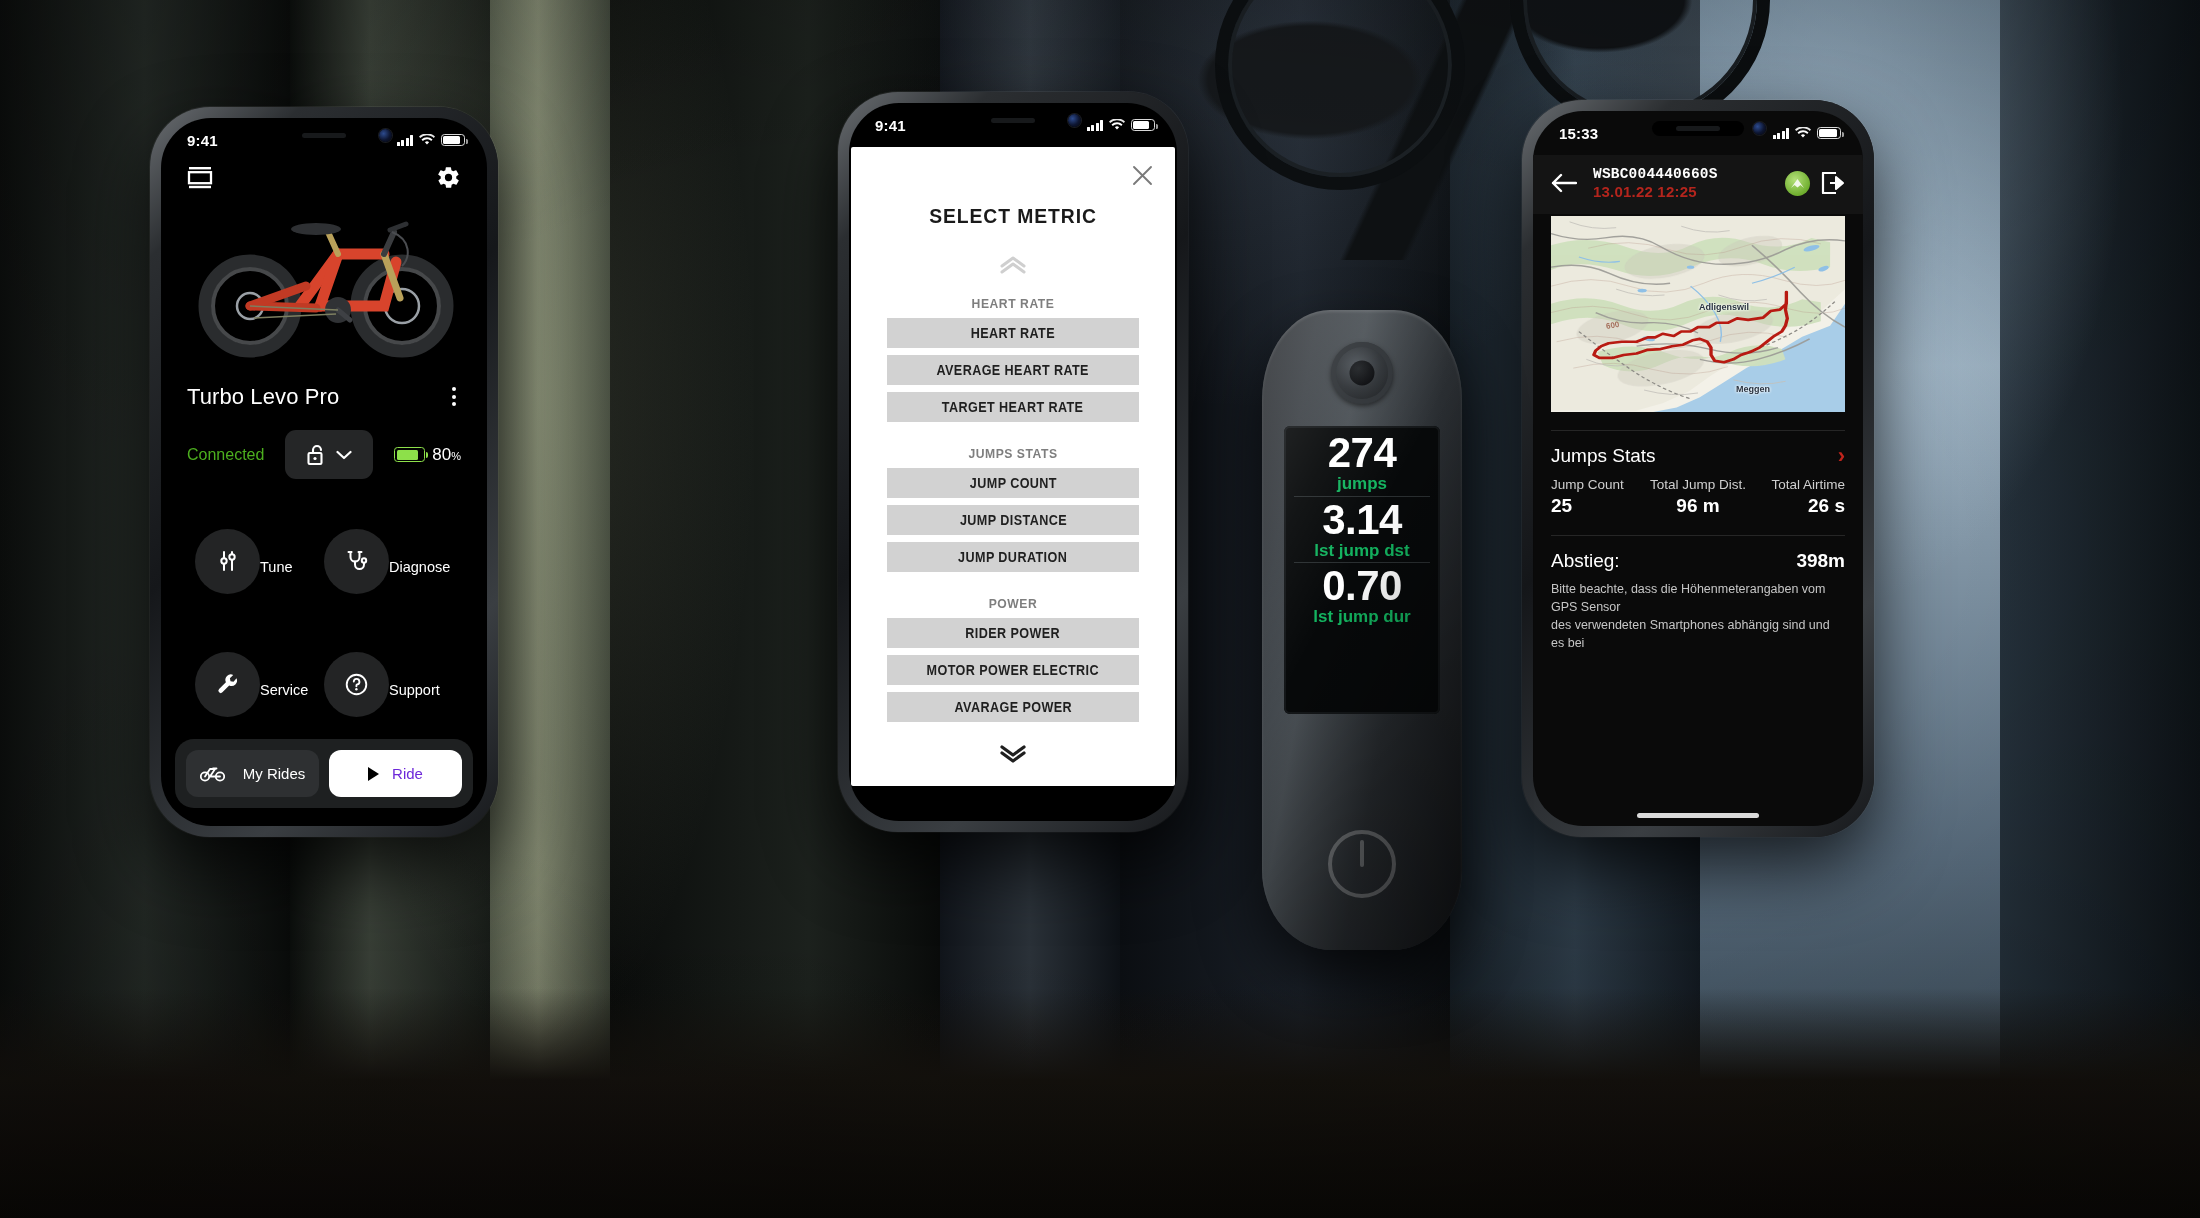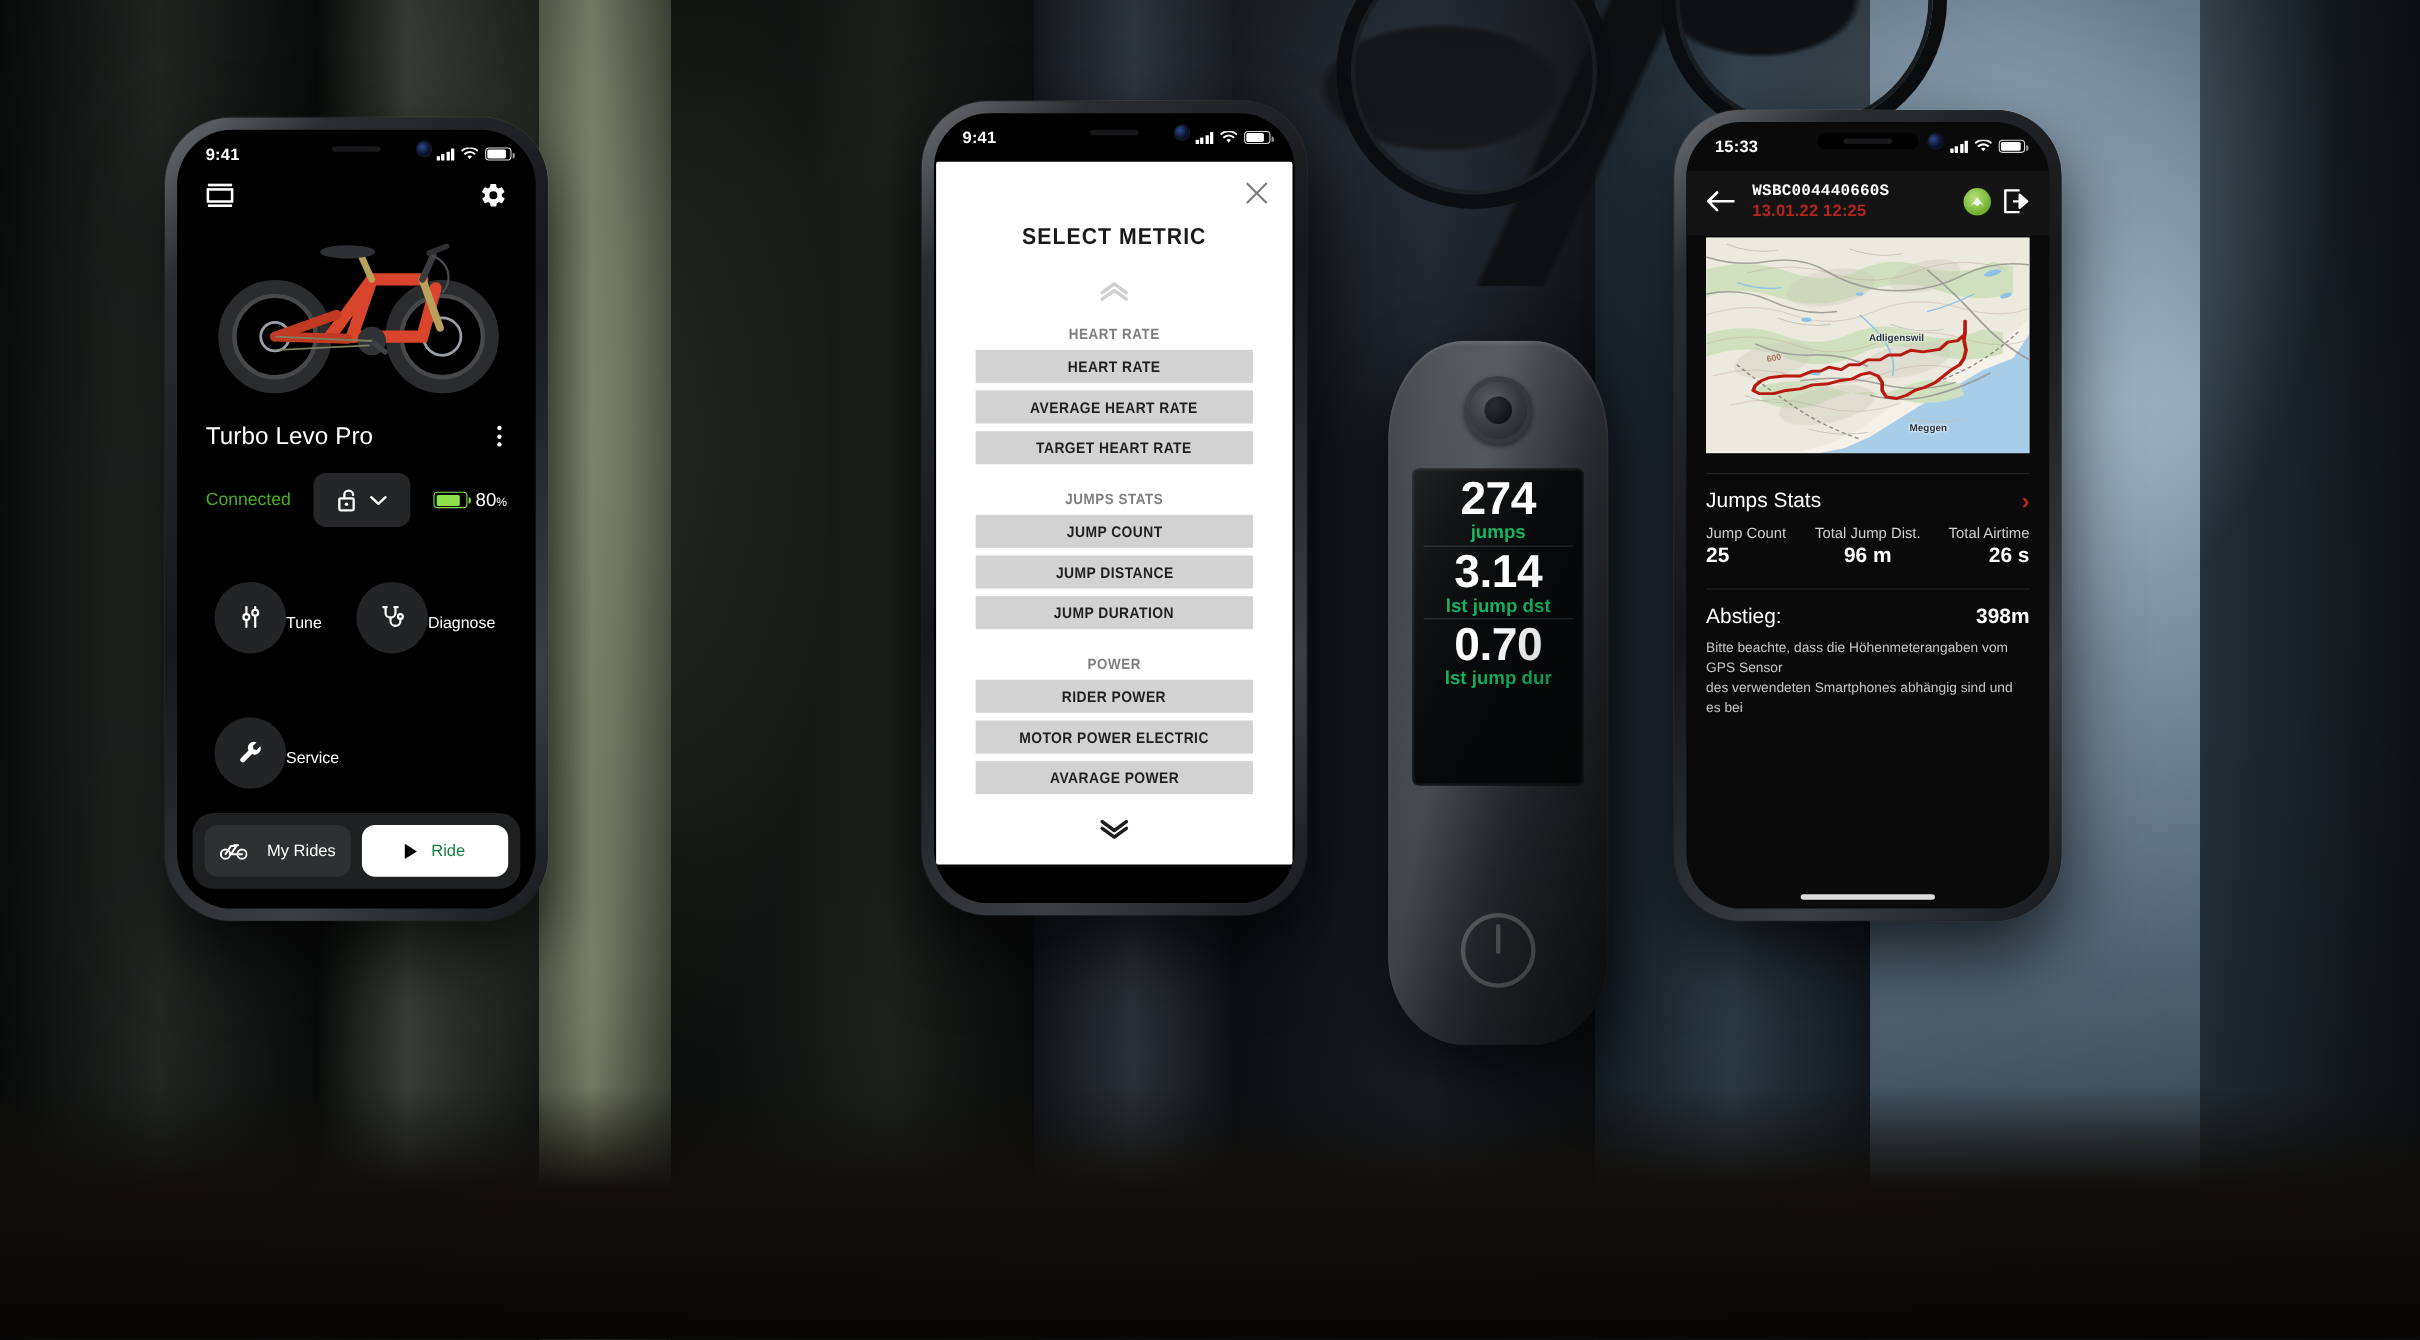--- a/index.html
+++ b/index.html
@@ -160,21 +160,21 @@
     padding:11px; display:flex; gap:10px;
   }
   .btn-rides {
     flex:1; background:#2e3032; border-radius:12px; height:47px;
     display:flex; align-items:center; justify-content:center; gap:18px;
     color:#fff; font-size:15px; cursor:pointer;
   }
   .btn-ride {
     flex:1; background:#fff; border-radius:12px; height:47px;
     display:flex; align-items:center; justify-content:center; gap:13px;
-    color:#15803d; font-size:15px; cursor:pointer;
+    color:#6d28d9; font-size:15px; cursor:pointer;
   }
   .play-tri { width:0;height:0;border-left:11px solid #000;border-top:7px solid transparent;border-bottom:7px solid transparent; }
 
   
   #phone2 .screen { background:#000; display:flex; flex-direction:column; }
   .sheet {
     flex:1; margin:0 2px 35px; background:#fff; border-radius:2px;
     display:flex; flex-direction:column; padding:14px 0 0; overflow:hidden;
   }
   .sheet-close { align-self:flex-end; margin:4px 22px 0; cursor:pointer; line-height:0; }
@@ -465,20 +465,30 @@
         <div class="lbl">Diagnose</div>
       </div>
       <div class="tile">
         <div class="circ">
           <svg width="24" height="24" viewBox="0 0 24 24">
             <path d="M20.5 5.2a5.5 5.5 0 0 1-7.3 7.3L6.4 19.3a2.3 2.3 0 0 1-3.3-3.3l6.8-6.8a5.5 5.5 0 0 1 7.3-7.3l-3.3 3.3.6 3 3 .6z" fill="#fff"></path>
           </svg>
         </div>
         <div class="lbl">Service</div>
       </div>
+      <div class="tile">
+        <div class="circ">
+          <svg width="25" height="25" viewBox="0 0 24 24">
+            <circle cx="12" cy="12" r="9.4" fill="none" stroke="#fff" stroke-width="1.8"></circle>
+            <path d="M9.4 9.2a2.7 2.7 0 1 1 3.3 2.7c-.5.2-.8.6-.8 1.2v.6" fill="none" stroke="#fff" stroke-width="1.8" stroke-linecap="round"></path>
+            <circle cx="11.9" cy="16.6" r="1.15" fill="#fff"></circle>
+          </svg>
+        </div>
+        <div class="lbl">Support</div>
+      </div>
     </div>
 
     <div class="p1-bottom">
       <div class="btn-rides">
         <svg width="25" height="17" viewBox="0 0 25 17">
           <circle cx="5" cy="11.5" r="4.2" fill="none" stroke="#fff" stroke-width="1.8"></circle>
           <circle cx="20" cy="11.5" r="4.2" fill="none" stroke="#fff" stroke-width="1.8"></circle>
           <path d="M5 11.5 10 4h5l-5 7.5h10" fill="none" stroke="#fff" stroke-width="1.8" stroke-linejoin="round" stroke-linecap="round"></path>
           <path d="M13 3.5h3.5" stroke="#fff" stroke-width="1.8" stroke-linecap="round"></path>
         </svg>

